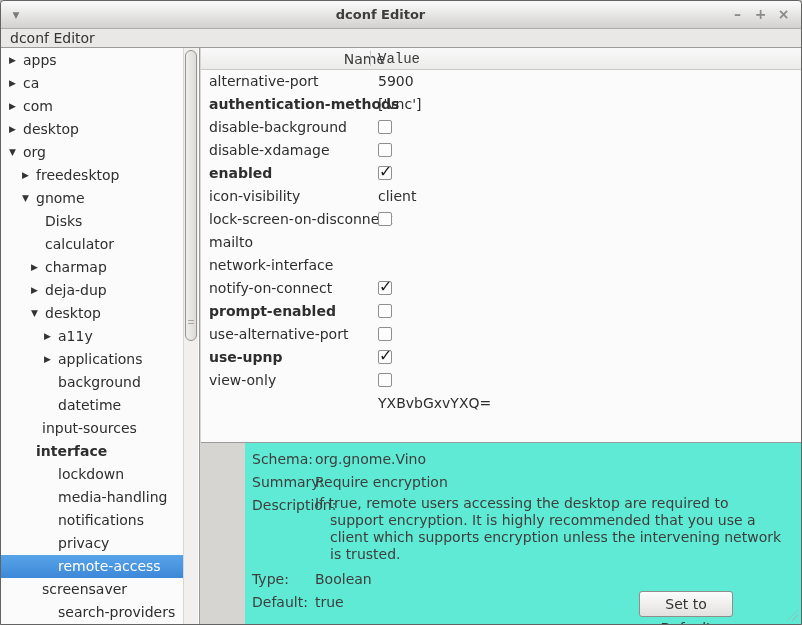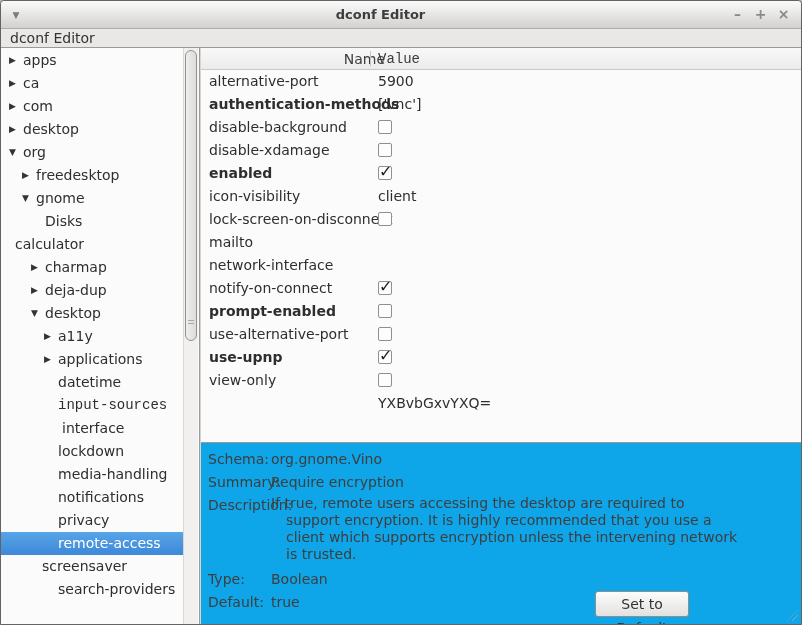--- a/index.html
+++ b/index.html
@@ -53,21 +53,21 @@
   .kv-row{height:23px; line-height:23px; position:relative; white-space:nowrap;}
   .kv-row .k-name{position:absolute; left:8px; top:0;}
   .kv-row .k-value{position:absolute; left:177px; top:0;}
   .kv-row.bold .k-name{font-weight:bold;}
   .kv-row.selected{background:linear-gradient(#58a4e8,#3d88d8); color:#fff;}
   .checkbox{position:absolute; left:177px; top:4px; width:14px; height:14px; box-sizing:border-box;
     background:#fdfdfd; border:1px solid #908f8c; border-radius:2px;}
   .kv-row.selected .checkbox{border-color:#e8f1fb; background:#fdfdfd;}
   .checkbox .tick{position:absolute; left:0px; top:-7px; font-size:16px; font-weight:bold; color:#1a1a1a;}
   
-  .info{flex:1; position:relative; background:#0ea5e9; color:#3e3e3e;}
+  .info{flex:1; position:relative; background:#5eead4; color:#3e3e3e;margin-left:44px;}
   .info-row{position:absolute; left:7px; height:20px; line-height:20px; white-space:nowrap;}
   .info-label{display:inline-block; width:63px; vertical-align:top;}
   .desc-line{position:absolute; left:70px; height:17px; line-height:17px; white-space:nowrap;}
   .btn{
     position:absolute; left:394px; top:148px; width:94px; height:26px; box-sizing:border-box;
     background:linear-gradient(#fcfcfc,#e2e1df); border:1px solid #8f8e8b; border-radius:3px;
     text-align:center; line-height:24px; color:#333;
   }
   .resize-grip{position:absolute; right:3px; bottom:3px; width:11px; height:11px;
     background:repeating-linear-gradient(135deg, transparent 0 3px, #a9a8a5 3px 4px);
@@ -121,21 +121,21 @@
             <span>freedesktop</span>
           </div>
           <div class="tree-row" style="padding-left: 21px;">
             <span class="arrow">▼</span>
             <span>gnome</span>
           </div>
           <div class="tree-row" style="padding-left: 30px;">
             <span class="arrow"></span>
             <span>Disks</span>
           </div>
-          <div class="tree-row" style="">
+          <div class="tree-row" style="padding-left: 30px;">
             <span class="arrow"></span>
             <span>calculator</span>
           </div>
           <div class="tree-row" style="padding-left: 30px;">
             <span class="arrow">▶</span>
             <span>charmap</span>
           </div>
           <div class="tree-row" style="padding-left: 30px;">
             <span class="arrow">▶</span>
             <span>deja-dup</span>
@@ -147,27 +147,31 @@
           <div class="tree-row" style="padding-left: 43px;">
             <span class="arrow">▶</span>
             <span>a11y</span>
           </div>
           <div class="tree-row" style="padding-left: 43px;">
             <span class="arrow">▶</span>
             <span>applications</span>
           </div>
           <div class="tree-row" style="padding-left: 43px;">
             <span class="arrow"></span>
+            <span>background</span>
+          </div>
+          <div class="tree-row" style="padding-left: 43px;">
+            <span class="arrow"></span>
             <span>datetime</span>
           </div>
-          <div class="tree-row" style="padding-left: 43px; font-family: Liberation Mono, monospace;">
+          <div class="tree-row" style="padding-left: 27px;">
             <span class="arrow"></span>
             <span>input-sources</span>
           </div>
-          <div class="tree-row" style="padding-left: 47px;">
+          <div class="tree-row" style="padding-left: 21px; font-weight: bold;">
             <span class="arrow"></span>
             <span>interface</span>
           </div>
           <div class="tree-row" style="padding-left: 43px;">
             <span class="arrow"></span>
             <span>lockdown</span>
           </div>
           <div class="tree-row" style="padding-left: 43px;">
             <span class="arrow"></span>
             <span>media-handling</span>

